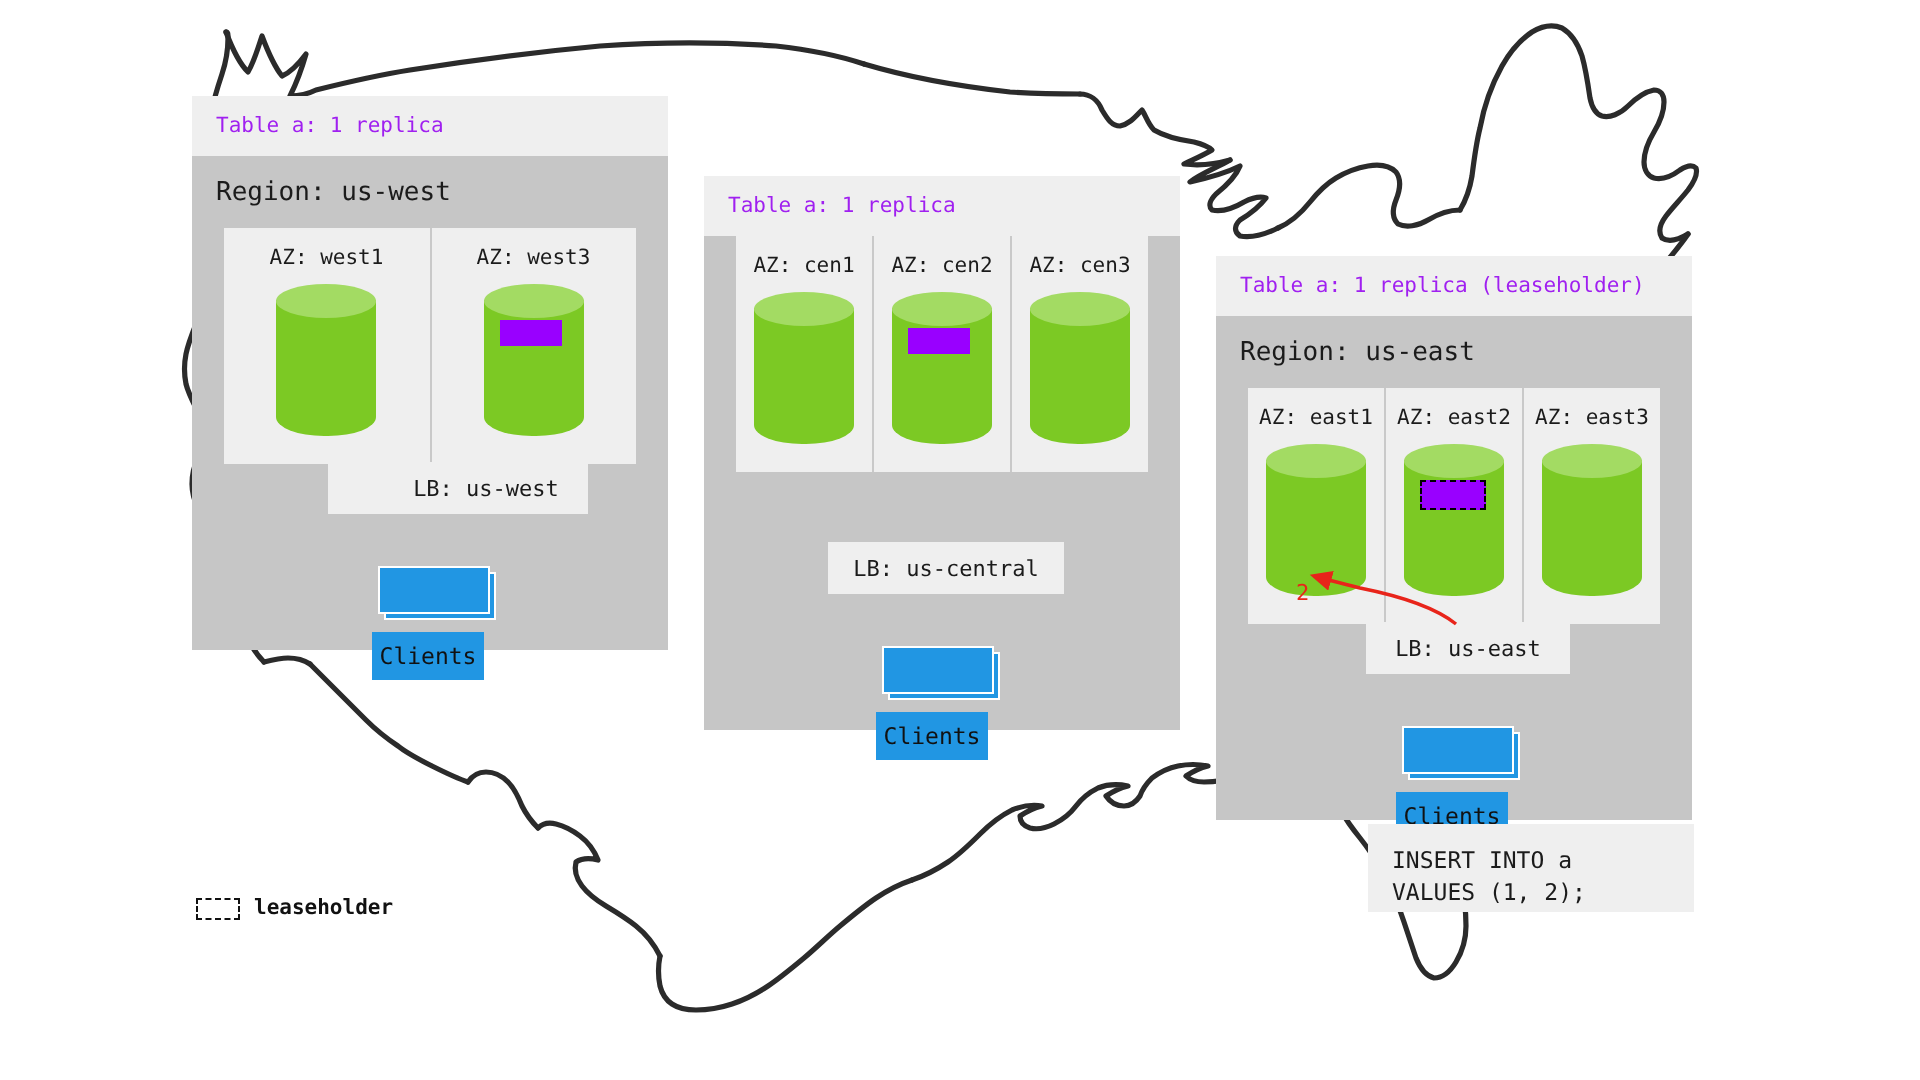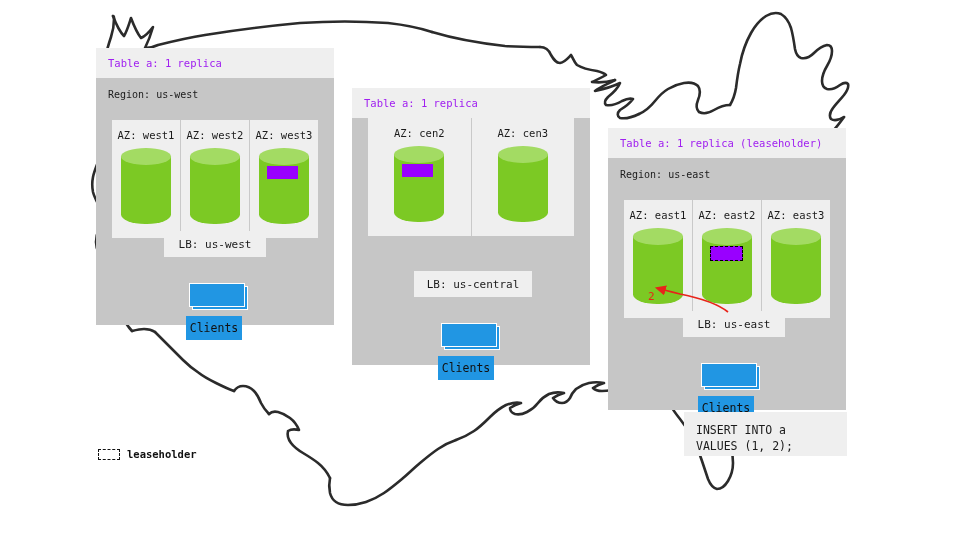--- a/index.html
+++ b/index.html
@@ -27,22 +27,22 @@
     background:#efefef;
     color:#a020f0;
     font-size:10.5px;
     line-height:1;
     padding:10px 0 9px 12px;
     letter-spacing:0px;
     white-space:nowrap;
   }
   .region-title{
     color:#1b1b1b;
-    font-size:10px;
-    padding:11px 0 20px 12px;
+    font-size:13px;
+    padding:11px 0 10px 12px;
     white-space:nowrap;
   }
   .az-container{
     background:#efefef;
     margin:0 16px;
     display:flex;
     position:relative;
   }
   .az-cell{
     flex:1;
@@ -257,53 +257,53 @@
     <div class="az-container">
 
       <div class="az-cell">
         <div class="az-label">AZ: west1</div>
         <div class="cyl" style="width:50px;height:76px;">
           <div class="body" style="height:68px;"></div>
           <div class="top" style="height:17px;"></div>
         </div>
       </div>
 
-      <div class="az-cell">
-        <div class="az-label">AZ: west2</div>
-        <div class="cyl" style="width:50px;height:76px;">
-          <div class="body" style="height:68px;"></div>
-          <div class="top" style="height:17px;"></div>
-        </div>
-      </div>
 
       <div class="az-cell">
         <div class="az-label">AZ: west3</div>
         <div class="cyl" style="width:50px;height:76px;">
           <div class="body" style="height:68px;"></div>
           <div class="top" style="height:17px;"></div>
           <div class="replica" style="left:8px;top:18px;width:31px;height:13px;"></div>
         </div>
       </div>
 
     </div>
 
-    <div class="lb-box" style="left:68px;top:183px;width:102px;height:26px;">LB: us-west</div>
+    <div class="lb-box" style="left:68px;top:183px;width:102px;height:26px;padding-left:28px;">LB: us-west</div>
 
     <div class="clients" style="left:90px;top:232px;width:62px;height:30px;">
       <div class="sheet" style="left:6px;top:6px;width:56px;height:24px;"></div>
       <div class="sheet" style="left:3px;top:3px;width:56px;height:24px;"></div>
       <div class="sheet front" style="left:0px;top:0px;width:56px;height:24px;">Clients</div>
     </div>
   </div>
 
   <div class="region-panel" id="panel-central" style="left:352px;top:88px;width:238px;height:277px;">
     <div class="panel-header">Table a: 1 replica</div>
 
     <div class="az-container">
 
+      <div class="az-cell">
+        <div class="az-label">AZ: cen1</div>
+        <div class="cyl" style="width:50px;height:76px;">
+          <div class="body" style="height:68px;"></div>
+          <div class="top" style="height:17px;"></div>
+        </div>
+      </div>
 
       <div class="az-cell">
         <div class="az-label">AZ: cen2</div>
         <div class="cyl" style="width:50px;height:76px;">
           <div class="body" style="height:68px;"></div>
           <div class="top" style="height:17px;"></div>
           <div class="replica" style="left:8px;top:18px;width:31px;height:13px;"></div>
         </div>
       </div>
 

